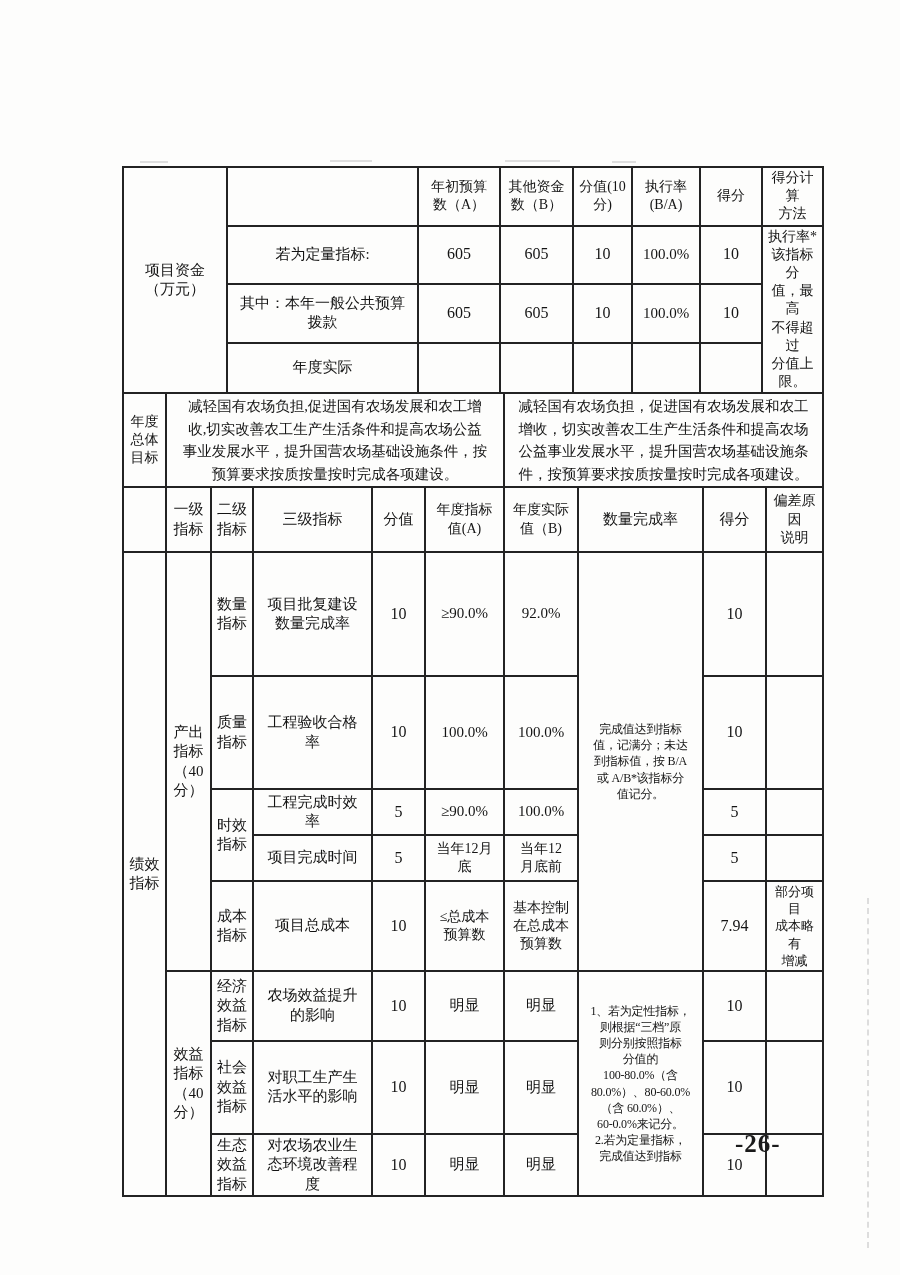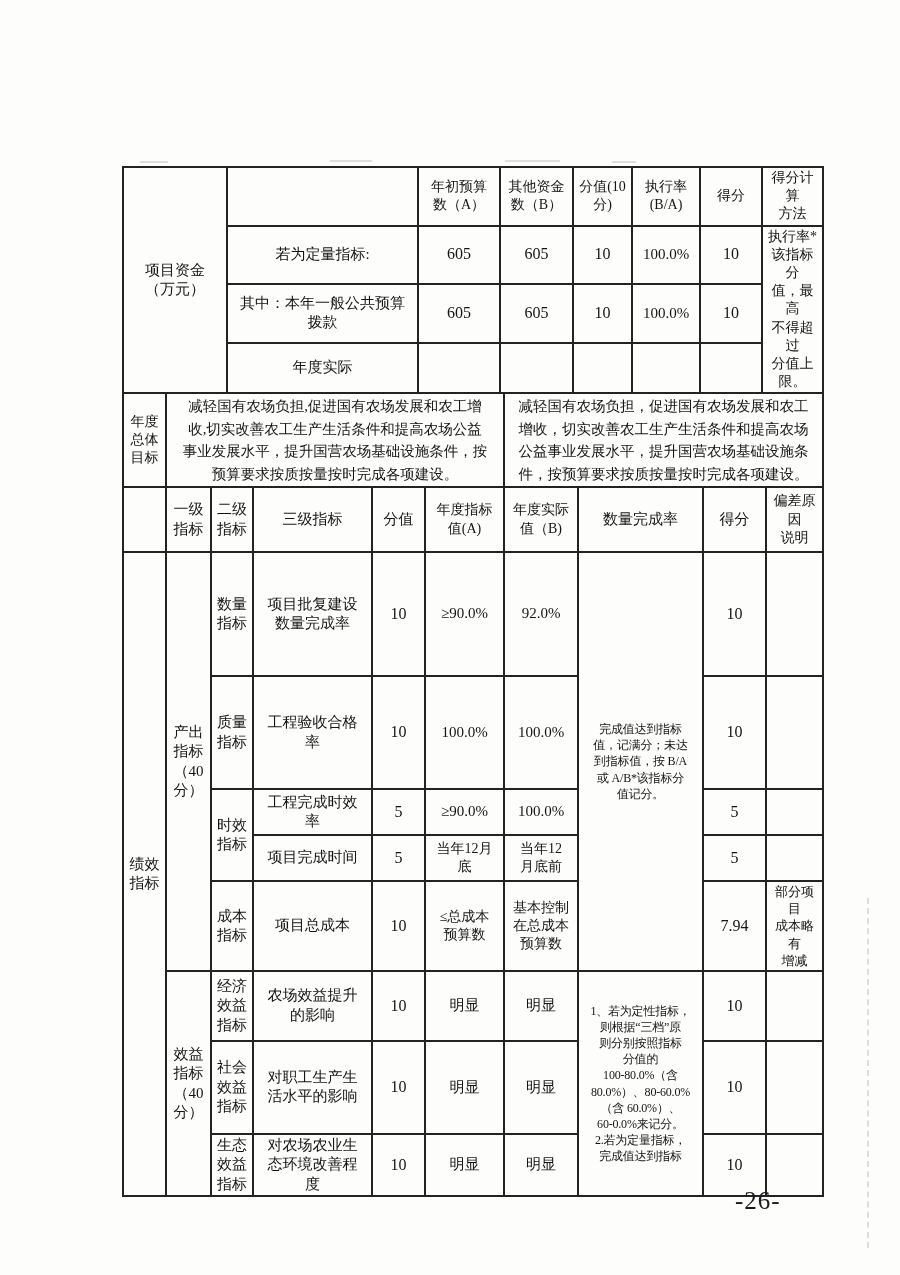--- a/index.html
+++ b/index.html
@@ -19,22 +19,22 @@
     padding:1px 2px;
     font-size:15px;line-height:1.3;
     overflow:hidden;
   }
   td.fs14{font-size:14px;}
   td.fs13{font-size:13px;line-height:1.32;}
   td.goal{font-size:14.5px;line-height:1.55;}
   td.calc{font-size:12px;line-height:1.35;letter-spacing:-0.2px;border-radius:18px;}
   td.num{font-size:16px;}
   .page-number{
-    position:absolute;left:735px;top:1187px;
-    font-size:25px;letter-spacing:1px;color:#1a1a1a;
+    position:absolute;left:735px;top:1130px;
+    font-size:25px;letter-spacing:1px;color:#1a1a1a;font-weight:bold;
   }
   .artifact{position:absolute;background:#c4c4c4;opacity:.55;}
   .dash-line{
     position:absolute;left:867px;top:898px;height:350px;width:0;
     border-left:2px dashed #c9c9c9;opacity:.6;
   }
 </style>
 </head>
 <body>
 

